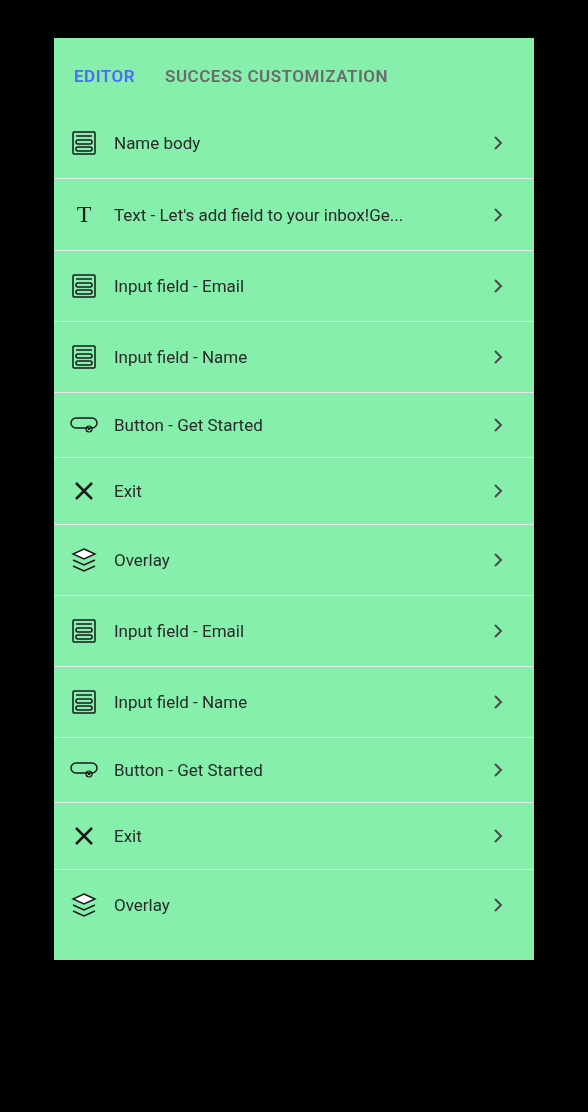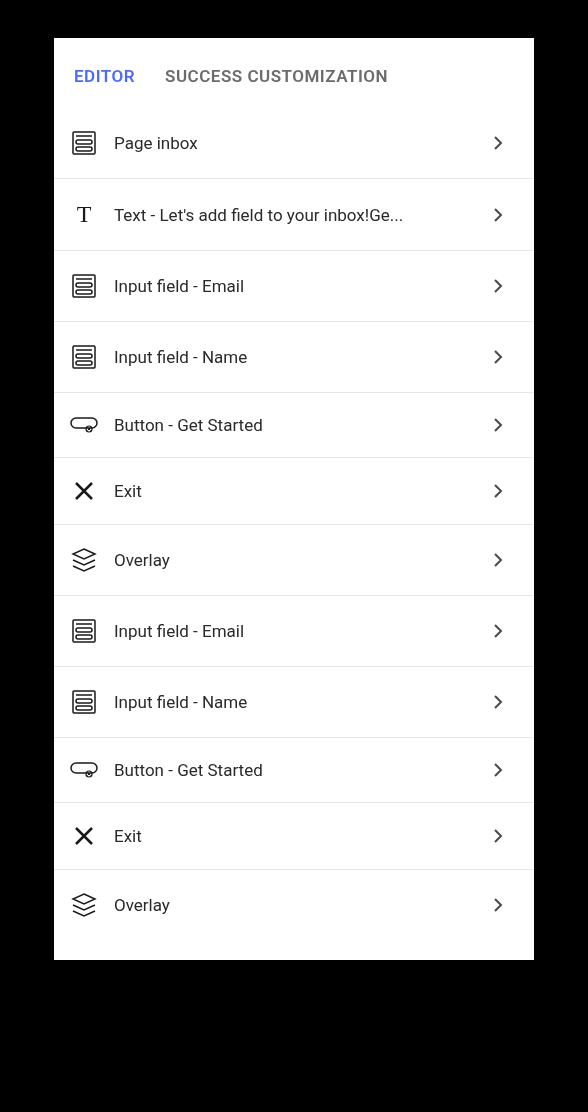--- a/index.html
+++ b/index.html
@@ -10,21 +10,21 @@
     body {
       background: #000;
       font-family: -apple-system, BlinkMacSystemFont, 'Segoe UI', Roboto, sans-serif;
       display: flex;
       justify-content: center;
       align-items: flex-start;
       min-height: 1112px;
       width: 588px;
     }
     .panel {
-      background: #ffffff;
+      background: #86efac;
       width: 480px;
       margin-top: 38px;
       margin-bottom: 38px;
       padding: 0;
     }
     .tabs {
       display: flex;
       gap: 30px;
       padding: 28px 20px 22px 20px;
     }
@@ -99,21 +99,21 @@
 
     <div class="list-item">
       <div class="item-icon">
         <svg width="26" height="26" viewBox="0 0 26 26" fill="none" stroke="#1a1a1a" stroke-width="1.5">
           <rect x="2" y="2" width="22" height="22" rx="1"></rect>
           <line x1="5" y1="6" x2="21" y2="6"></line>
           <rect x="5" y="10" width="16" height="4" rx="2"></rect>
           <rect x="5" y="17" width="16" height="4" rx="2"></rect>
         </svg>
       </div>
-      <div class="item-label">Page inbox</div>
+      <div class="item-label">Name body</div>
       <div class="item-chevron">
         <svg width="10" height="16" viewBox="0 0 10 16" fill="none" stroke="#4a4a4a" stroke-width="2">
             <polyline points="2,2 8,8 2,14"></polyline>
           </svg>
       </div>
     </div>
 
     <div class="list-item">
       <div class="item-icon">
         <span class="text-icon">T</span>

